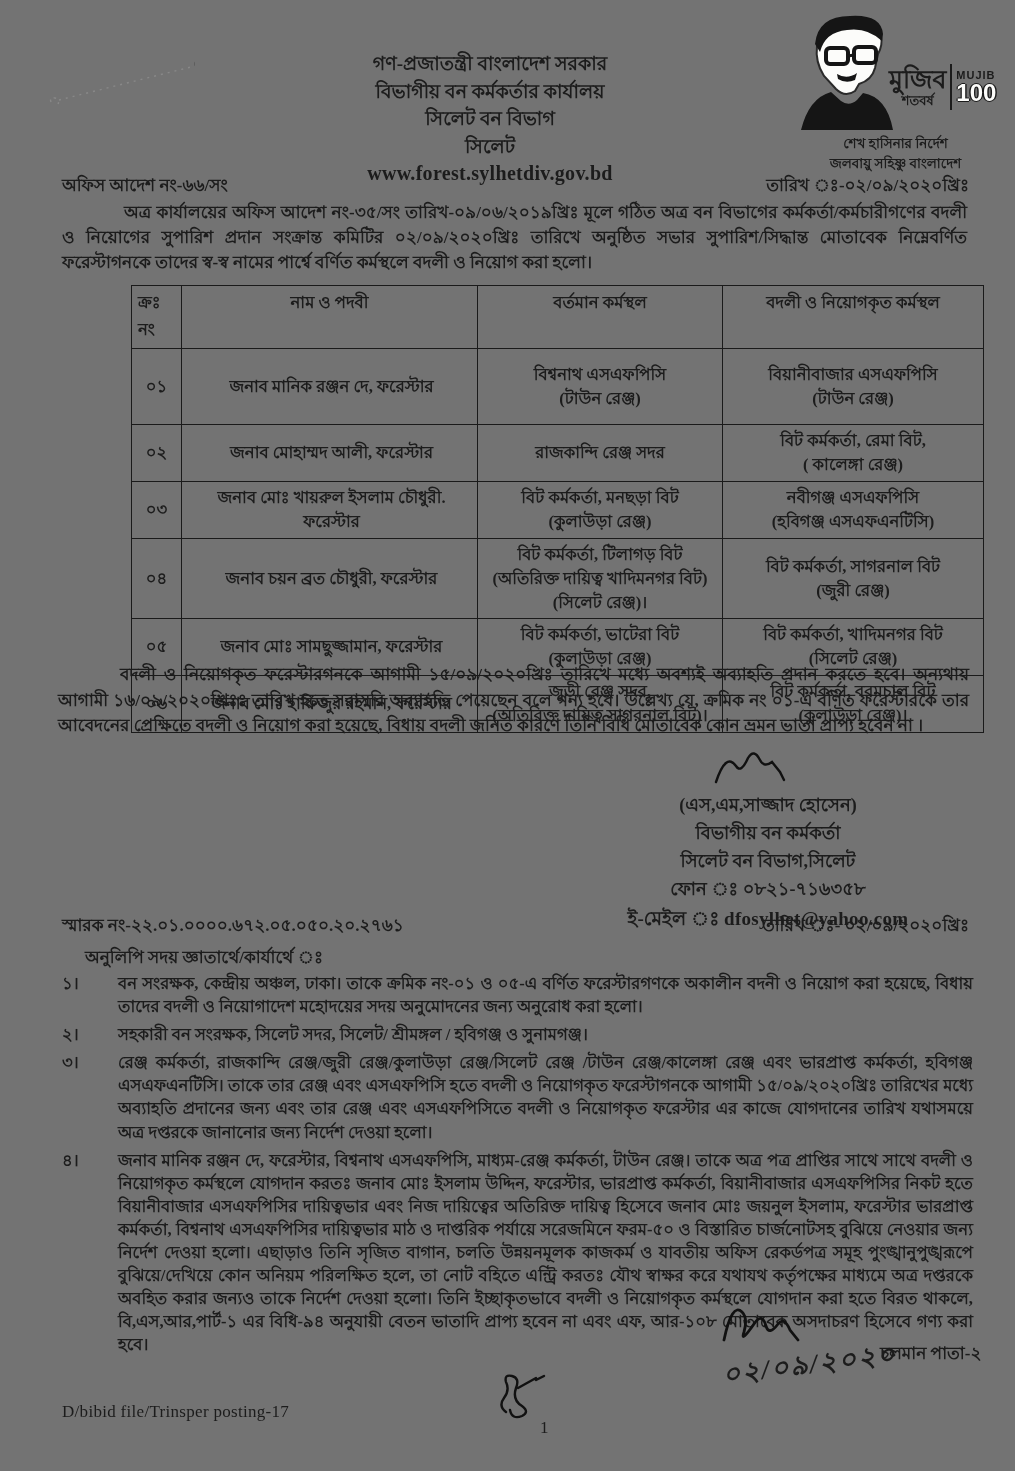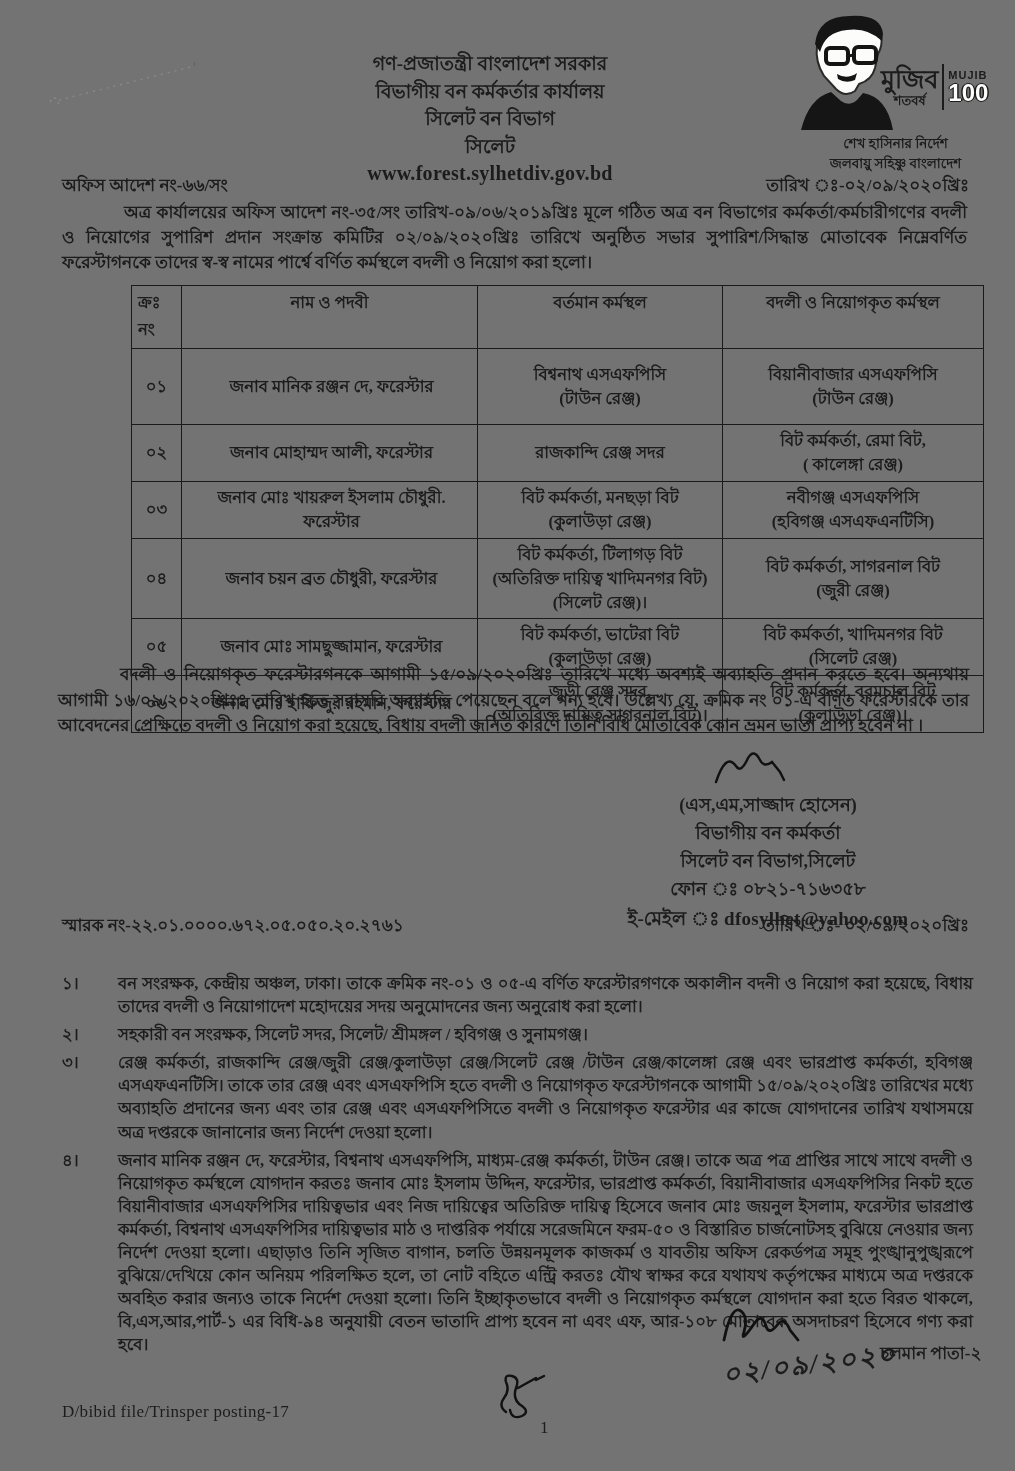--- a/index.html
+++ b/index.html
@@ -12,21 +12,21 @@
   
   .corner-mark { position:absolute; top:52px; left:45px; width:150px; height:60px; opacity:.55; }
   
   .header { position:absolute; top:50px; left:250px; width:480px; text-align:center; }
   .header .h-line { font-size:19px; font-weight:700; line-height:1.45; }
   .header .website { font-size:20px; font-weight:600; letter-spacing:.3px; margin-top:2px; font-family:"Liberation Serif", serif; }
   
   .logo { position:absolute; top:12px; left:793px; width:210px; }
   .logo-art { position:relative; width:210px; height:118px; }
   .logo-art svg { position:absolute; top:0; left:0; }
-  .wordmark { position:absolute; left:88px; top:52px; display:flex; align-items:center; }
+  .wordmark { position:absolute; left:96px; top:52px; display:flex; align-items:center; }
   .wm-bn { text-align:center; line-height:1; }
   .wm-bn .wm-mujib { font-size:25px; font-weight:800; }
   .wm-bn .wm-shoto { font-size:13px; font-weight:700; margin-top:2px; }
   .wm-bar { width:2px; height:46px; background:#1c1c1c; margin:0 4px; }
   .wm-en { text-align:left; line-height:1; }
   .wm-en .wm-mujib-en { font-size:11px; font-weight:700; letter-spacing:1px; font-family:"Liberation Sans", sans-serif; }
   .wm-en .wm-100 { font-size:24px; font-weight:700; font-family:"Liberation Sans", sans-serif; color:#fcfcfa;
                    text-shadow:-1.4px 0 #1c1c1c, 1.4px 0 #1c1c1c, 0 -1.4px #1c1c1c, 0 1.4px #1c1c1c; }
   .logo-captions { margin-top:4px; text-align:center; font-size:13.5px; font-weight:700; line-height:1.5; width:205px; }
   
@@ -199,20 +199,21 @@
     <div class="s-line bn">সিলেট বন বিভাগ,সিলেট</div>
     <div class="s-line bn">ফোন ঃ ০৮২১-৭১৬৩৫৮</div>
     <div class="s-email"><span class="bn">ই-মেইল ঃ </span><span class="latin">dfosylhet@yahoo.com</span></div>
   </div>
 
   <div class="memo-row">
     <span class="bn">স্মারক নং-২২.০১.০০০০.৬৭২.০৫.০৫০.২০.২৭৬১</span>
     <span class="bn">তারিখ ঃ- ০২/০৯/২০২০খ্রিঃ</span>
   </div>
 
+  <div class="cc-head bn">অনুলিপি সদয় জ্ঞাতার্থে/কার্যার্থে ঃ</div>
 
   <div class="cc-list">
     <div class="cc-item">
       <span class="cc-num bn">১।</span>
       <span class="cc-text bn">বন সংরক্ষক, কেন্দ্রীয় অঞ্চল, ঢাকা। তাকে ক্রমিক নং-০১ ও ০৫-এ বর্ণিত ফরেস্টারগণকে অকালীন বদনী ও নিয়োগ করা হয়েছে, বিধায় তাদের বদলী ও  নিয়োগাদেশ মহোদয়ের সদয় অনুমোদনের জন্য অনুরোধ করা হলো।</span>
     </div>
     <div class="cc-item">
       <span class="cc-num bn">২।</span>
       <span class="cc-text bn">সহকারী বন সংরক্ষক, সিলেট সদর, সিলেট/ শ্রীমঙ্গল / হবিগঞ্জ ও সুনামগঞ্জ।</span>
     </div>

